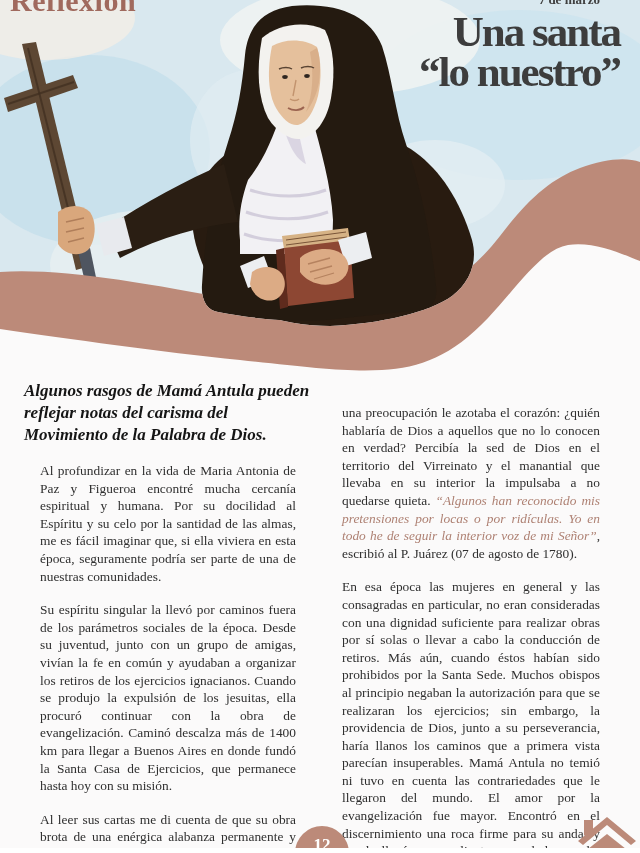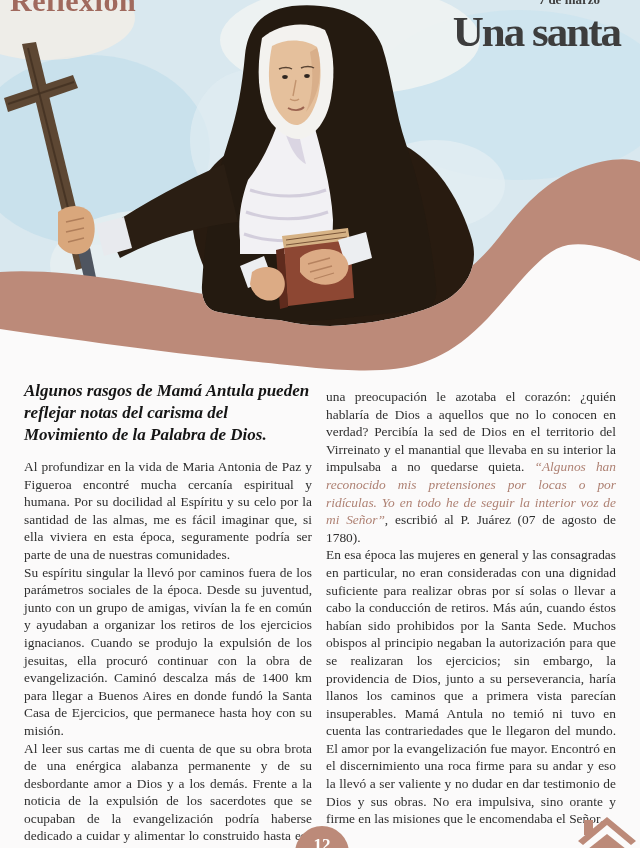--- a/index.html
+++ b/index.html
@@ -43,21 +43,21 @@
     display:flex;gap:14px;
   }
   .col-left{width:288px;}
   .col-right{width:290px;padding-top:16px;}
   .intro{
     font-size:17px;line-height:22px;
     font-weight:bold;font-style:italic;
     color:#151515;margin:8px 0 12px 0;
   }
   .body-para{
-    margin:0;
+    margin:16px;
     font-size:13.4px;line-height:17.6px;
     color:var(--body-text);
     text-align:justify;
   }
   .body-para .quote{
     color:var(--quote);
     font-style:italic;
   }
   .page-badge{
     position:absolute;left:295px;top:826px;
@@ -188,20 +188,21 @@
              C604,159 626,157 640,162 L640,430 L0,430 Z"></path>
     <path fill="var(--page-background)" d="M0,329 C70,339 160,352 240,360 C305,367 345,372 382,370
              C420,368 452,356 488,318 C518,286 542,249 568,245
              C594,241 622,254 640,261 L640,430 L0,430 Z"></path>
   </svg>
 
   <div class="section-label">Reflexión</div>
   <div class="date-label">7 de marzo</div>
   <div class="main-title">
     <div>Una santa</div>
+    <div>“lo nuestro”</div>
   </div>
 
   <div class="content">
     <div class="col-left">
       <p class="intro">Algunos rasgos de Mamá Antula pueden reflejar notas del carisma del Movimiento de la Palabra de Dios.</p>
       <div id="left-paras">
           <p class="body-para"><span>Al profundizar en la vida de Maria Antonia de Paz y Figueroa encontré mucha cercanía espiritual y humana. Por su docilidad al Espíritu y su celo por la santidad de las almas, me es fácil imaginar que, si ella viviera en esta época, seguramente podría ser parte de una de nuestras comunidades.</span></p>
           <p class="body-para"><span>Su espíritu singular la llevó por caminos fuera de los parámetros sociales de la época. Desde su juventud, junto con un grupo de amigas, vivían la fe en común y ayudaban a organizar los retiros de los ejercicios ignacianos. Cuando se produjo la expulsión de los jesuitas, ella procuró continuar con la obra de evangelización. Caminó descalza más de 1400 km para llegar a Buenos Aires en donde fundó la Santa Casa de Ejercicios, que permanece hasta hoy con su misión.</span></p>
           <p class="body-para"><span>Al leer sus cartas me di cuenta de que su obra brota de una enérgica alabanza permanente y de su desbordante amor a Dios y a los demás. Frente a la noticia de la expulsión de los sacerdotes que se ocupaban de la evangelización podría haberse dedicado a cuidar y alimentar lo construido hasta ese momento, sin embargo,</span></p>
         </div>

